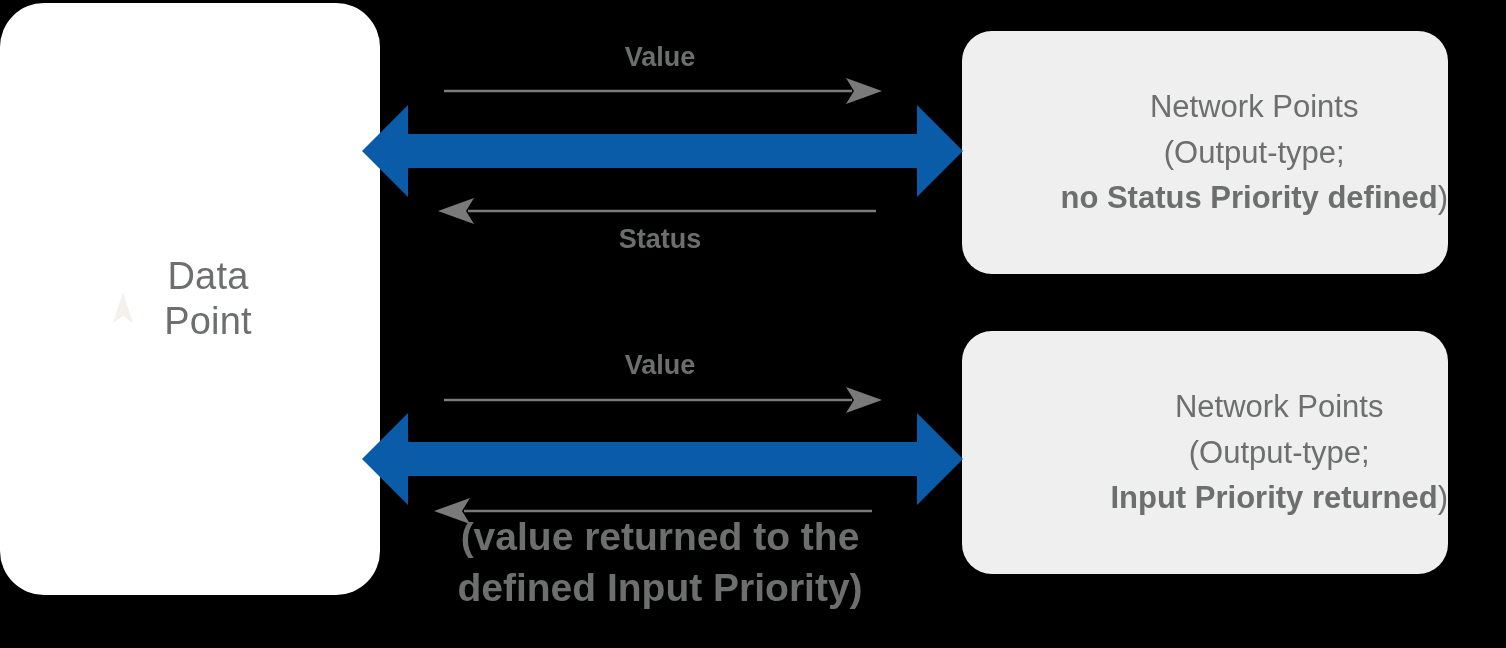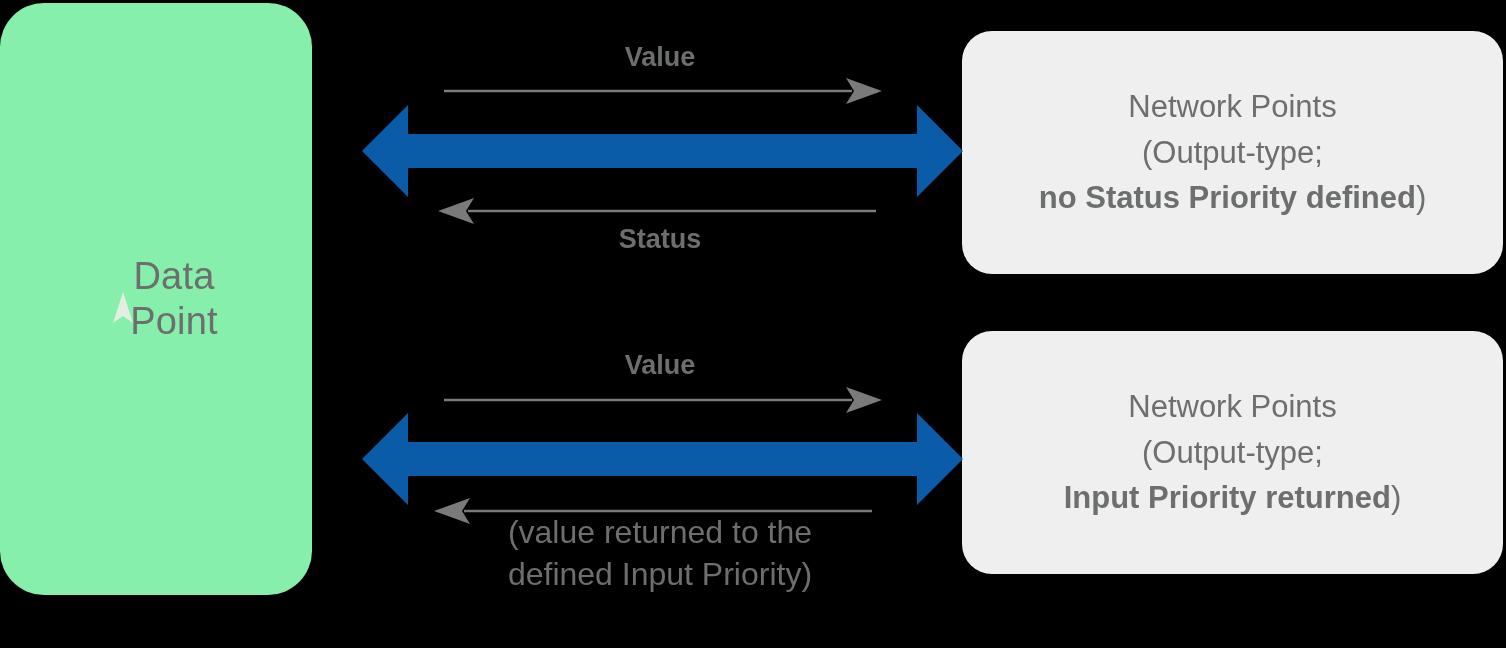--- a/index.html
+++ b/index.html
@@ -17,23 +17,23 @@
     height: 648px;
     background: #000000;
     font-family: "Liberation Sans", "DejaVu Sans", sans-serif;
   }
 
   
   .datapoint-box {
     position: absolute;
     left: 0px;
     top: 3px;
-    width: 312px;
+    width: 380px;
     height: 592px;
-    background: #86efac;
+    background: #ffffff;
     border-radius: 44px;
     display: flex;
     align-items: center;
     justify-content: center;
     padding-left: 36px;
   }
 
   .datapoint-label {
     color: #6d6e6e;
     font-size: 38px;
@@ -50,26 +50,26 @@
     left: 112px;
     top: 292px;
     width: 22px;
     height: 34px;
   }
 
   
   .netbox {
     position: absolute;
     left: 962px;
-    width: 541px;
+    width: 486px;
     background: #efefef;
     border-radius: 30px;
     display: flex;
     align-items: center;
-    justify-content: center;
+    justify-content: flex-end;
   }
   .netbox.top    { top: 31px;  height: 243px; }
   .netbox.bottom { top: 331px; height: 243px; }
 
   .netbox-text {
     color: #6d6e6e;
     font-size: 31px;
     line-height: 1.48;
     text-align: center;
     font-weight: 400;
@@ -101,22 +101,22 @@
     text-align: center;
     color: #6d6e6e;
     line-height: 1.3;
   }
   .caption .strong {
     font-weight: 700;
     font-size: 27px;
     display: block;
   }
   .caption .light {
-    font-weight: 400;
-    font-size: 32px;
+    font-weight: 700;
+    font-size: 39px;
     display: block;
   }
 
   .cap-value-top   { left: 450px; top: 40px;  width: 420px; }
   .cap-status-top  { left: 450px; top: 222px; width: 420px; text-align: center; }
   .cap-value-bot   { left: 450px; top: 348px; width: 420px; }
   .cap-statval-bot { left: 430px; top: 512px; width: 460px; }
 </style>
 </head>
 <body>

